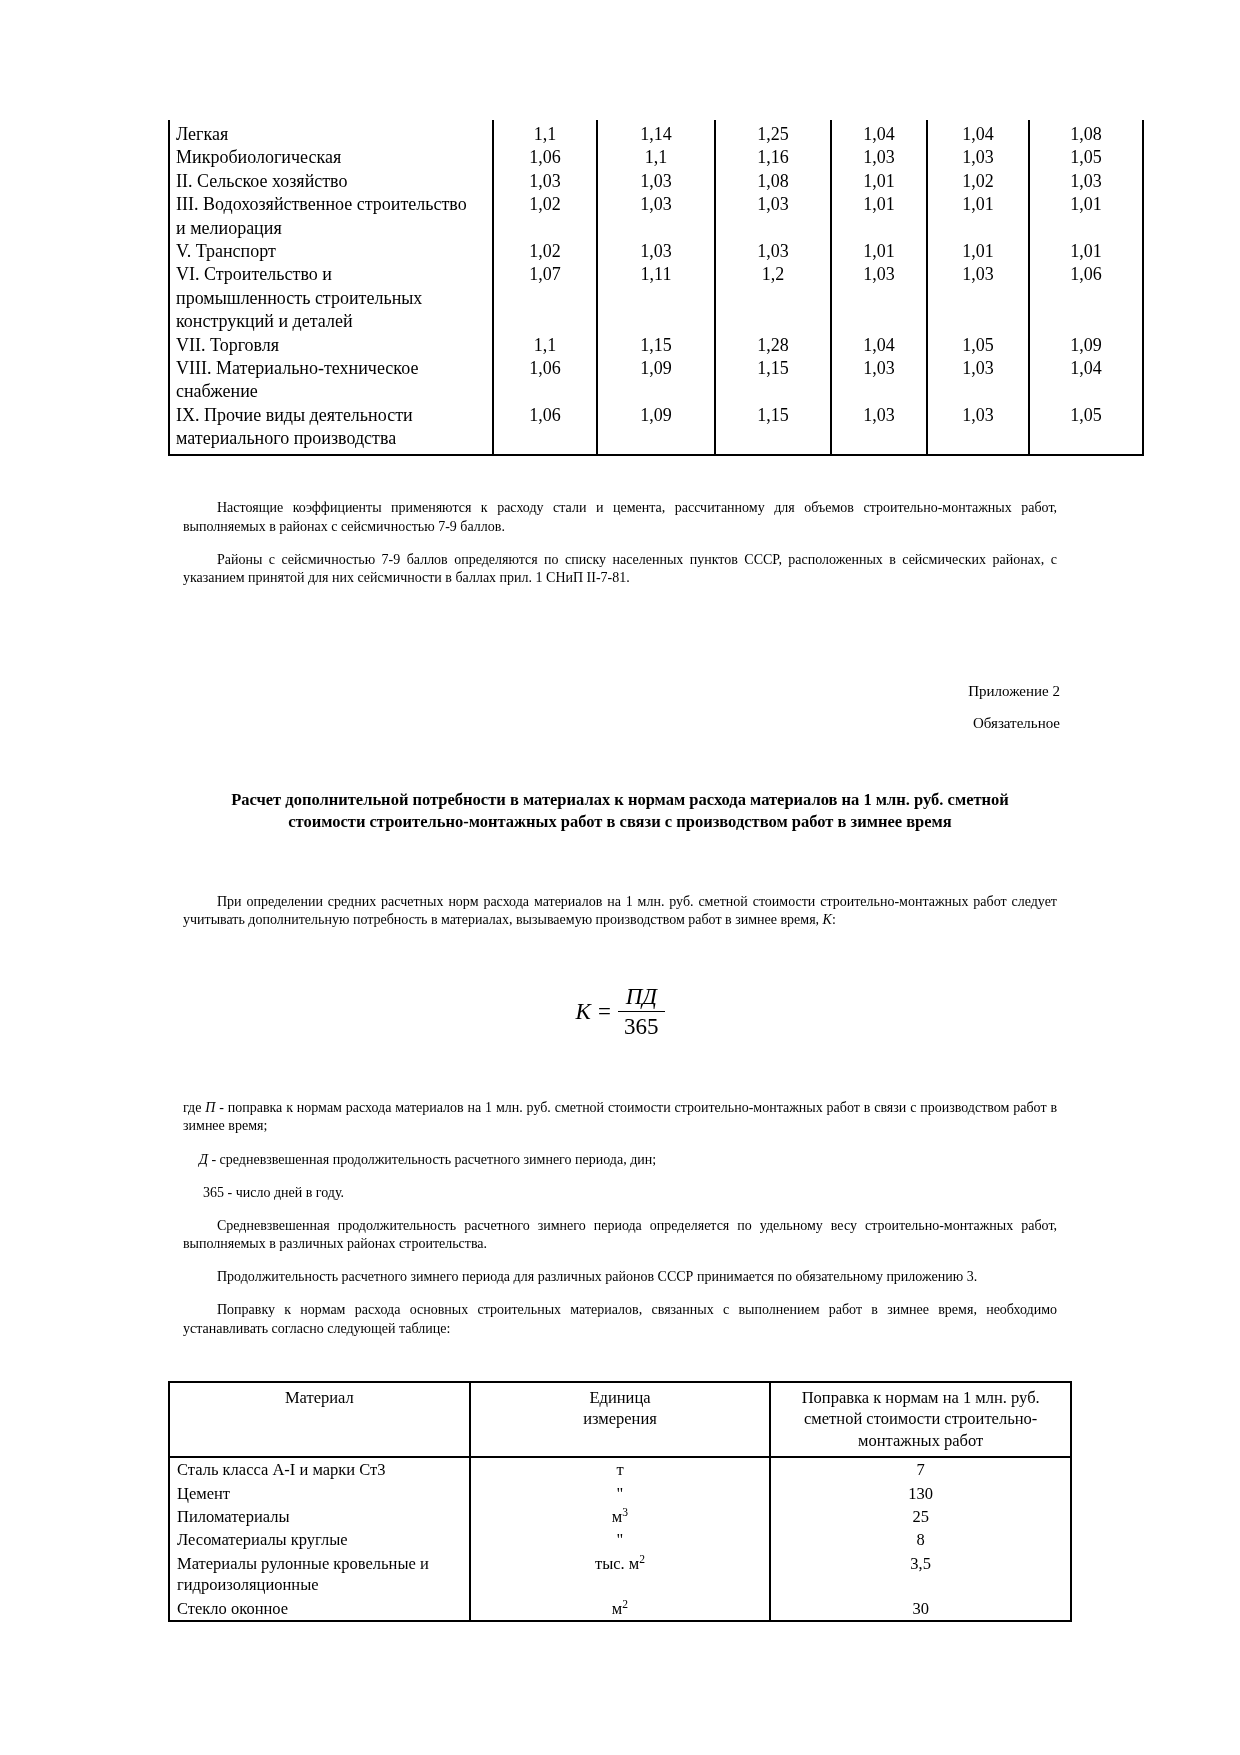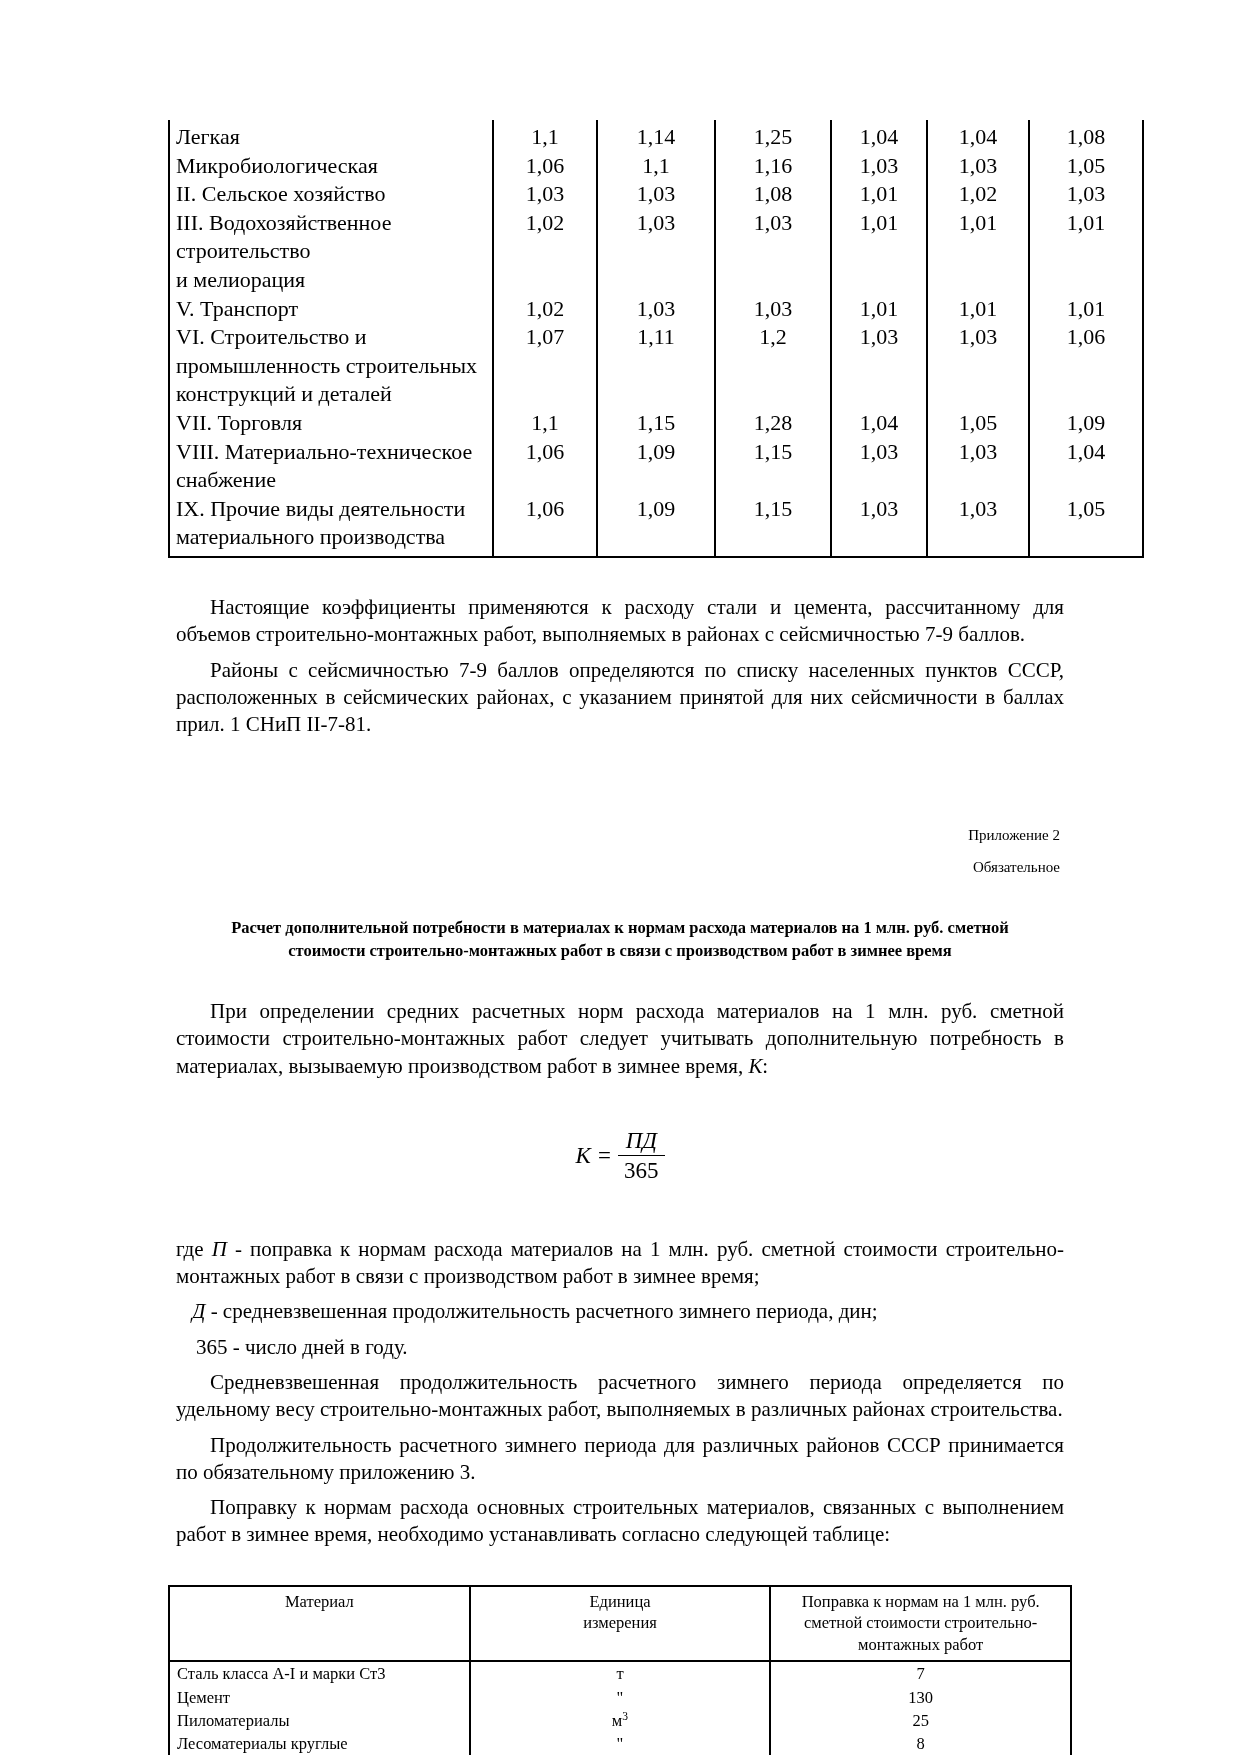--- a/index.html
+++ b/index.html
@@ -30,21 +30,21 @@
     left: 168px;
     top: 120px;
     width: 904px;
   }
 
   
   table.coef {
     border-collapse: collapse;
     width: 904px;
     table-layout: fixed;
-    font-size: 22px;
+    font-size: 18px;
     line-height: 1.30;
   }
   table.coef td {
     border-left: 2px solid #000;
     border-right: 2px solid #000;
     padding: 0 6px;
     vertical-align: top;
   }
   table.coef tr.first td { padding-top: 3px; }
   table.coef tr.last td { padding-bottom: 4px; border-bottom: 2px solid #000; }
@@ -60,45 +60,45 @@
   .cw1 { width: 90px; }
   .cw2 { width: 104px; }
   .cw3 { width: 102px; }
   .cw4 { width: 82px; }
   .cw5 { width: 88px; }
   .cw6 { width: 100px; }
   .sub { display: block; }
 
   
   p.body {
-    margin: 8px;
+    margin: 15px;
     text-align: justify;
     text-indent: 34px;
     line-height: 1.30;
-    font-size: 21px;
+    font-size: 14px;
   }
   p.body.noindent { text-indent: 0; }
   .gap-md { height: 28px; }
   .gap-lg { height: 46px; }
 
   
   .appendix {
     text-align: right;
     line-height: 1.30;
     font-size: 15px;
     margin: 12px;
   }
 
   
   h1.heading {
     font-weight: bold;
     font-size: 16.5px;
     text-align: center;
     line-height: 1.35;
-    margin: 0 auto;
+    margin: 16px auto;
     width: 790px;
   }
 
   
   .formula {
     text-align: center;
     font-style: italic;
     font-size: 23px;
     margin: 0;
     padding: 0;

